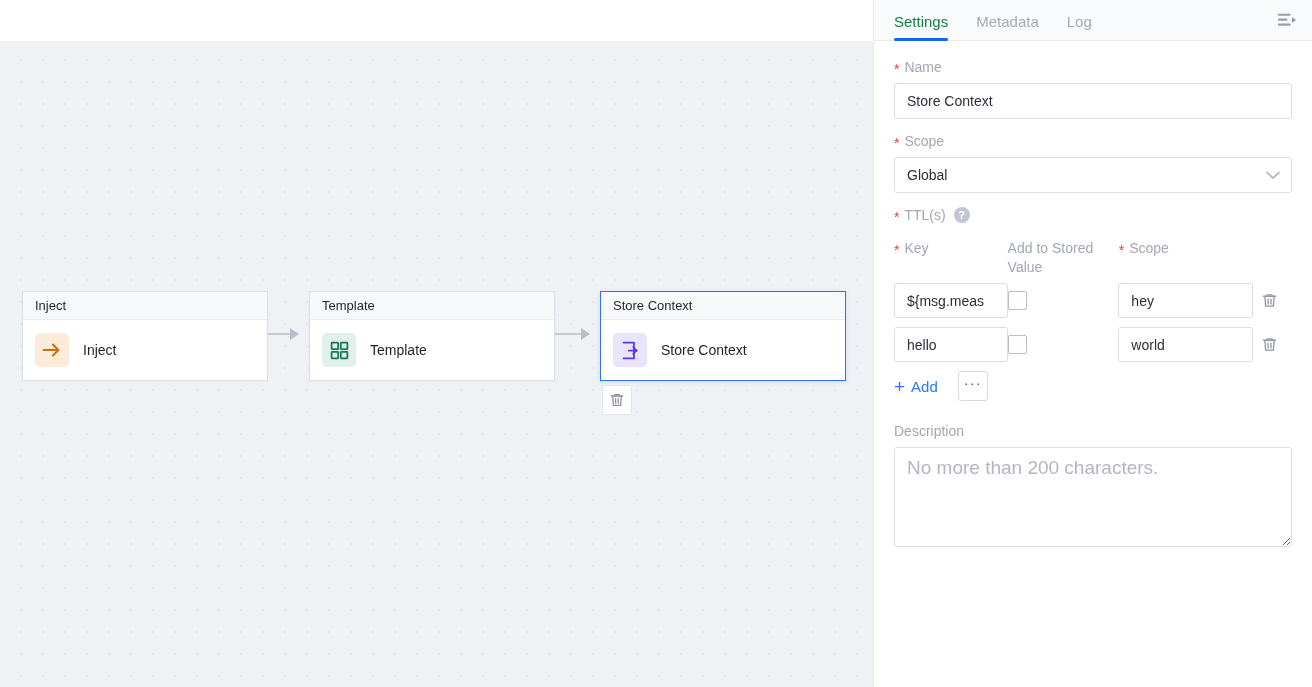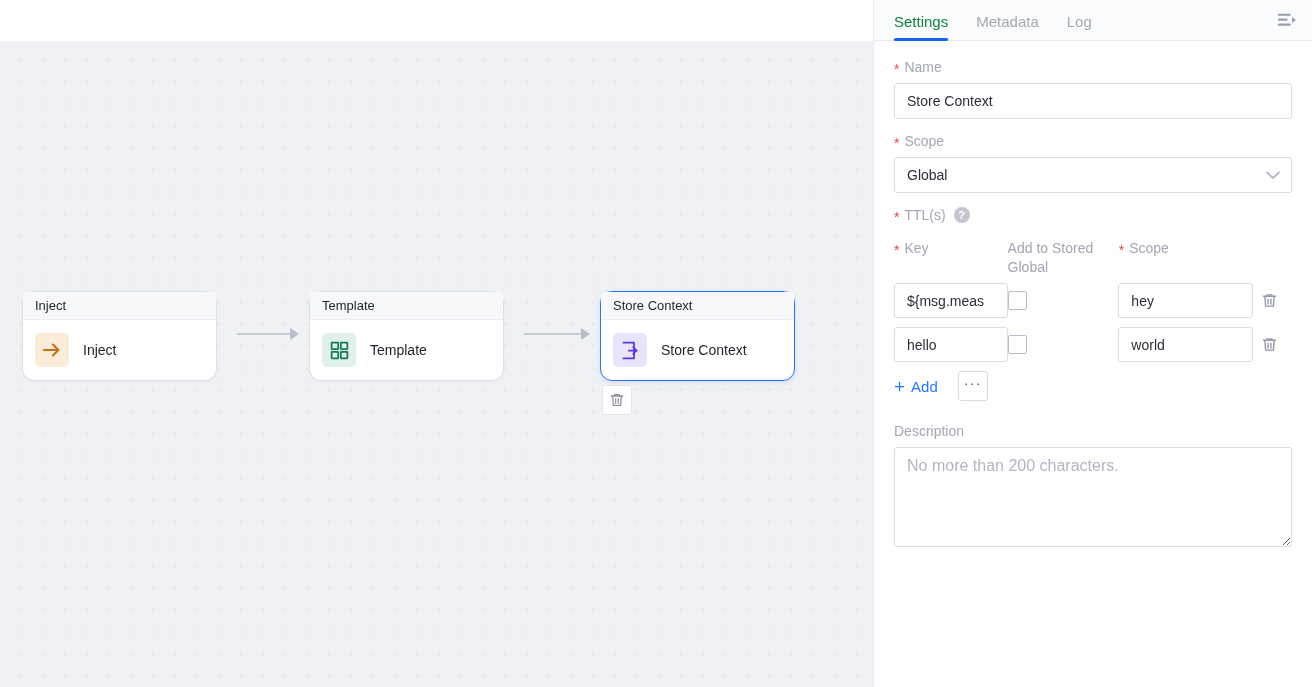--- a/index.html
+++ b/index.html
@@ -44,24 +44,24 @@
     position: absolute;
     width: 0; height: 0;
     border-top: 6px solid transparent;
     border-bottom: 6px solid transparent;
     border-left: 9px solid #b9bcc9;
   }
 
   
   .node {
     position: absolute;
-    width: 195px;
+    width: 246px;
     background: #ffffff;
     border: 1px solid #dcdfe6;
-    border-radius: 12px;
+    border-radius: 0;
     box-shadow: 0 1px 2px rgba(0,0,0,.04);
   }
   .node.selected {
     border: 1.5px solid #2f73f2;
     box-shadow: 0 1px 4px rgba(47,115,242,.18);
   }
   .node-header {
     height: 28px;
     line-height: 28px;
     padding: 0 12px;
@@ -276,21 +276,21 @@
     font-size: 14px;
     color: #a4a7b3;
     margin: 22px 0 8px 0;
   }
   .ta {
     width: 100%;
     height: 100px;
     border: 1px solid #dcdde3;
     border-radius: 3px;
     padding: 9px 12px;
-    font-size: 16px;
+    font-size: 19px;
     font-family: "Liberation Sans", sans-serif;
     color: #2c2f38;
     resize: vertical;
     outline: none;
   }
   .ta::placeholder { color: #b3b6c2; }
 </style>
 </head>
 <body>
 
@@ -411,21 +411,21 @@
       </div>
 
       <div style="margin-top:16px;">
         <div class="kv-head">
           <div class="col-key">
             <span class="hl">
               <span class="req-star">*</span><span>Key</span>
             </span>
           </div>
           <div class="col-chk">
-            <span class="hl">Add to Stored Global</span>
+            <span class="hl">Add to Stored Value</span>
           </div>
           <div class="col-val">
             <span class="hl">
               <span class="req-star">*</span><span>Scope</span>
             </span>
           </div>
           <div class="col-act"></div>
         </div>
 
         <div class="kv-row">

